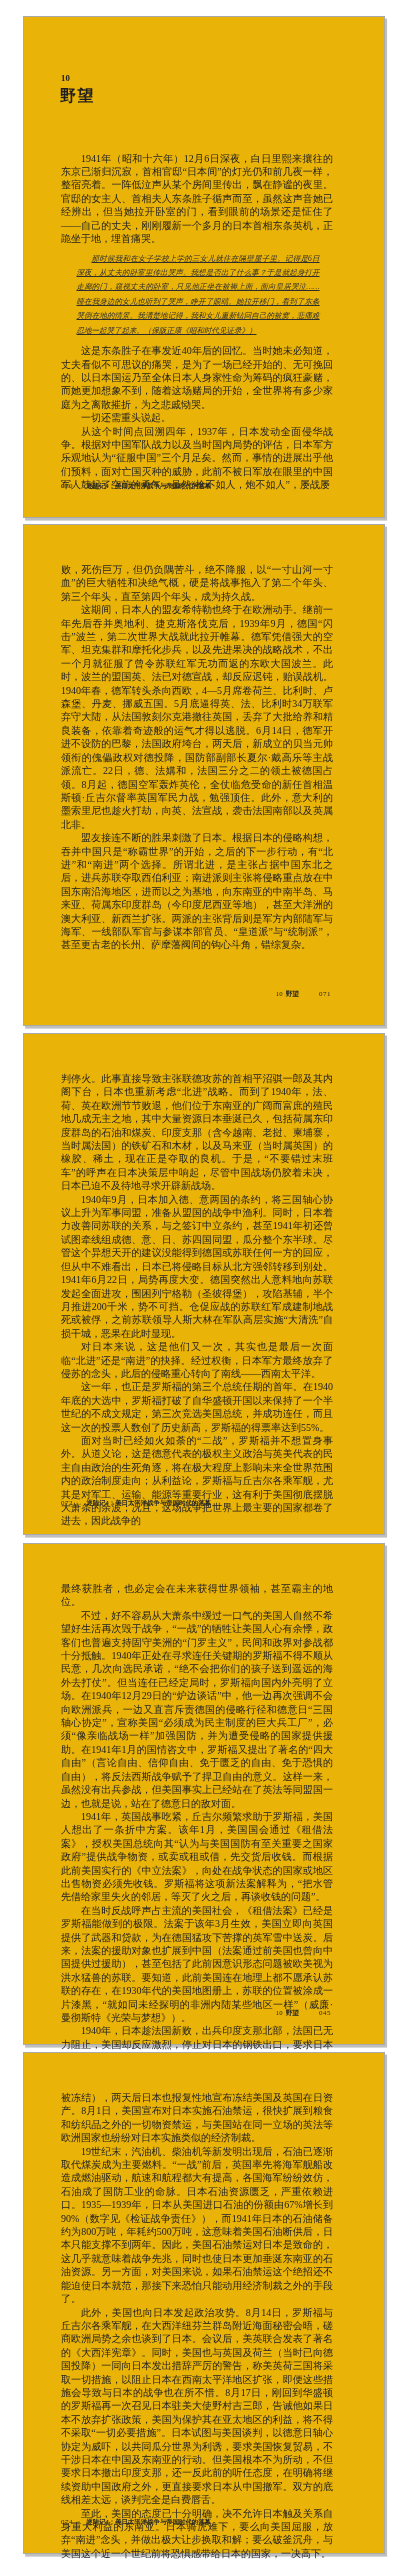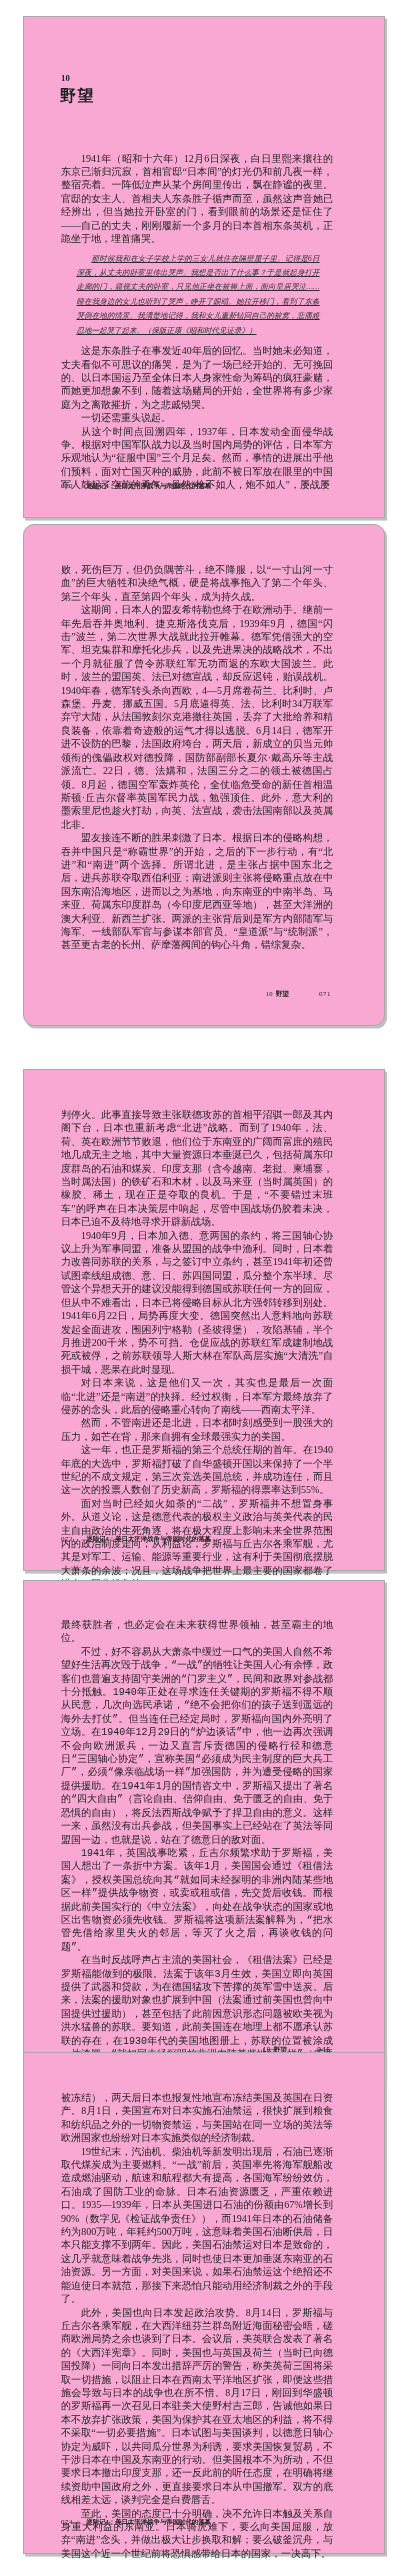--- a/index.html
+++ b/index.html
@@ -3,29 +3,29 @@
 <meta charset="utf-8">
 <style>
   html,body{margin:0;padding:0;}
   body{
     width:407px;height:2606px;position:relative;
     background:#ffffff;
     font-family:"Liberation Serif","DejaVu Serif",serif;
   }
   .page{
     position:absolute;left:23px;width:362px;height:502px;
-    background:#f9a8d4;
+    background:#eab308;
     border:0.5px solid #a9a9a9;
     box-shadow:2.1px 2.6px 0 #bfbfbf;
     box-sizing:border-box;
   }
   .page-1{top:15.5px;}
-  .page-2{top:524px;border-radius:11px;}
-  .page-3{top:1033px;margin-top:36px;}
-  .page-4{top:1580px;font-family:Liberation Mono, monospace;}
+  .page-2{top:524px;}
+  .page-3{top:1033px;}
+  .page-4{top:1543px;}
   .page-5{top:2052px;}
 
   .chapter-number{
     position:absolute;left:37px;top:56px;
     font-size:8.8px;font-weight:bold;color:#1e1e1e;
   }
   .chapter-title{
     position:absolute;left:36px;top:69px;
     font-size:16px;font-weight:bold;color:#1e1e1e;letter-spacing:1.5px;
   }
@@ -51,21 +51,21 @@
   .footer{
     position:absolute;top:465px;font-size:6.7px;color:#262626;
     white-space:nowrap;
   }
   .footer.left{left:37px;}
   .footer.right{right:53px;text-align:right;}
   .footer .page-num{font-size:7px;letter-spacing:0.5px;}
   .footer .book-title{font-weight:bold;font-size:6.4px;margin-left:13.4px;}
   .footer .chap-num{font-size:6.7px;margin-right:3.1px;}
   .footer .chap-title{font-weight:bold;font-size:6.7px;}
-  .footer .page-num.after-gap{margin-left:30px;}
+  .footer .page-num.after-gap{margin-left:20px;}
 </style>
 </head>
 <body>
 
 <div class="page page-1">
   <div class="chapter-number">10</div>
   <div class="chapter-title">野望</div>
   <div class="content first">
       <p class="para ">1941年（昭和十六年）12月6日深夜，白日里熙来攘往的东京已渐归沉寂，首相官邸“日本间”的灯光仍和前几夜一样，整宿亮着。一阵低泣声从某个房间里传出，飘在静谧的夜里。官邸的女主人、首相夫人东条胜子循声而至，虽然这声音她已经辨出，但当她拉开卧室的门，看到眼前的场景还是怔住了——自己的丈夫，刚刚履新一个多月的日本首相东条英机，正跪坐于地，埋首痛哭。</p>
       <p class="para quote">那时候我和在女子学校上学的三女儿就住在隔壁屋子里。记得是6日深夜，从丈夫的卧室里传出哭声。我想是否出了什么事？于是就起身打开走廊的门，窥视丈夫的卧室，只见他正坐在被褥上面，面向皇居哭泣……睡在我身边的女儿也听到了哭声，睁开了眼睛。她拉开移门，看到了东条哭倒在地的情景。我清楚地记得，我和女儿重新钻回自己的被窝，悲痛难忍地一起哭了起来。（保阪正康《昭和时代见证录》）</p>
@@ -87,34 +87,33 @@
   <div class="footer right">
     <span class="chap-num">10</span><span class="chap-title">野望</span><span class="page-num after-gap">071</span>
   </div>
 </div>
 
 <div class="page page-3">
   <div class="content">
       <p class="para cont">判停火。此事直接导致主张联德攻苏的首相平沼骐一郎及其内阁下台，日本也重新考虑“北进”战略。而到了1940年，法、荷、英在欧洲节节败退，他们位于东南亚的广阔而富庶的殖民地几成无主之地，其中大量资源日本垂涎已久，包括荷属东印度群岛的石油和煤炭、印度支那（含今越南、老挝、柬埔寨，当时属法国）的铁矿石和木材，以及马来亚（当时属英国）的橡胶、稀土，现在正是夺取的良机。于是，“不要错过末班车”的呼声在日本决策层中响起，尽管中国战场仍胶着未决，日本已迫不及待地寻求开辟新战场。</p>
       <p class="para ">1940年9月，日本加入德、意两国的条约，将三国轴心协议上升为军事同盟，准备从盟国的战争中渔利。同时，日本着力改善同苏联的关系，与之签订中立条约，甚至1941年初还曾试图牵线组成德、意、日、苏四国同盟，瓜分整个东半球。尽管这个异想天开的建议没能得到德国或苏联任何一方的回应，但从中不难看出，日本已将侵略目标从北方强邻转移到别处。1941年6月22日，局势再度大变。德国突然出人意料地向苏联发起全面进攻，围困列宁格勒（圣彼得堡），攻陷基辅，半个月推进200千米，势不可挡。仓促应战的苏联红军成建制地战死或被俘，之前苏联领导人斯大林在军队高层实施“大清洗”自损干城，恶果在此时显现。</p>
       <p class="para ">对日本来说，这是他们又一次，其实也是最后一次面临“北进”还是“南进”的抉择。经过权衡，日本军方最终放弃了侵苏的念头，此后的侵略重心转向了南线——西南太平洋。</p>
-      <p class="para ">然而，不管南进还是北进，日本都时刻感受到一股强大的压力，如芒在背，那来自拥有全球最强实力的美国。</p>
       <p class="para ">这一年，也正是罗斯福的第三个总统任期的首年。在1940年底的大选中，罗斯福打破了自华盛顿开国以来保持了一个半世纪的不成文规定，第三次竞选美国总统，并成功连任，而且这一次的投票人数创了历史新高，罗斯福的得票率达到55%。</p>
       <p class="para ">面对当时已经如火如荼的“二战”，罗斯福并不想置身事外。从道义论，这是德意代表的极权主义政治与英美代表的民主自由政治的生死角逐，将在极大程度上影响未来全世界范围内的政治制度走向；从利益论，罗斯福与丘吉尔各乘军舰，尤其是对军工、运输、能源等重要行业，这有利于美国彻底摆脱大萧条的余波；况且，这场战争把世界上最主要的国家都卷了进去，因此战争的</p>
     </div>
   <div class="footer left">
     <span class="page-num">072</span><span class="book-title">逐陆记4：美日太平洋战争与帝国时代的落幕</span>
   </div>
 </div>
 
 <div class="page page-4">
   <div class="content">
       <p class="para cont">最终获胜者，也必定会在未来获得世界领袖，甚至霸主的地位。</p>
       <p class="para ">不过，好不容易从大萧条中缓过一口气的美国人自然不希望好生活再次毁于战争，“一战”的牺牲让美国人心有余悸，政客们也普遍支持固守美洲的“门罗主义”，民间和政界对参战都十分抵触。1940年正处在寻求连任关键期的罗斯福不得不顺从民意，几次向选民承诺，“绝不会把你们的孩子送到遥远的海外去打仗”。但当连任已经定局时，罗斯福向国内外亮明了立场。在1940年12月29日的“炉边谈话”中，他一边再次强调不会向欧洲派兵，一边又直言斥责德国的侵略行径和德意日“三国轴心协定”，宣称美国“必须成为民主制度的巨大兵工厂”，必须“像亲临战场一样”加强国防，并为遭受侵略的国家提供援助。在1941年1月的国情咨文中，罗斯福又提出了著名的“四大自由”（言论自由、信仰自由、免于匮乏的自由、免于恐惧的自由），将反法西斯战争赋予了捍卫自由的意义。这样一来，虽然没有出兵参战，但美国事实上已经站在了英法等同盟国一边，也就是说，站在了德意日的敌对面。</p>
-      <p class="para ">1941年，英国战事吃紧，丘吉尔频繁求助于罗斯福，美国人想出了一条折中方案。该年1月，美国国会通过《租借法案》，授权美国总统向其“就如同未经探明的非洲内陆某些地区一样”提供战争物资，或卖或租或借，先交货后收钱。而根据此前美国实行的《中立法案》，向处在战争状态的国家或地区出售物资必须先收钱。罗斯福将这项新法案解释为，“把水管先借给家里失火的邻居，等灭了火之后，再谈收钱的问题”。</p>
+      <p class="para ">1941年，英国战事吃紧，丘吉尔频繁求助于罗斯福，美国人想出了一条折中方案。该年1月，美国国会通过《租借法案》，授权美国总统向其“认为与美国国防有至关重要之国家政府”提供战争物资，或卖或租或借，先交货后收钱。而根据此前美国实行的《中立法案》，向处在战争状态的国家或地区出售物资必须先收钱。罗斯福将这项新法案解释为，“把水管先借给家里失火的邻居，等灭了火之后，再谈收钱的问题”。</p>
       <p class="para ">在当时反战呼声占主流的美国社会，《租借法案》已经是罗斯福能做到的极限。法案于该年3月生效，美国立即向英国提供了武器和贷款，为在德国猛攻下苦撑的英军雪中送炭。后来，法案的援助对象也扩展到中国（法案通过前美国也曾向中国提供过援助），甚至包括了此前因意识形态问题被欧美视为洪水猛兽的苏联。要知道，此前美国连在地理上都不愿承认苏联的存在，在1930年代的美国地图册上，苏联的位置被涂成一片漆黑，“就如同未经探明的非洲内陆某些地区一样”（威廉·曼彻斯特《光荣与梦想》）。</p>
       <p class="para ">1940年，日本趁法国新败，出兵印度支那北部，法国已无力阻止，美国却反应激烈，停止对日本的钢铁出口，要求日本立刻撤军。1941年7月，日本再次突破美国底线，进军法属印度支那南部重镇西贡，同时将舰队驶进金兰湾。7月26日，罗斯福下令冻结了日本在美国的资产（德意在美资产已在一个多月前</p>
     </div>
   <div class="footer right">
     <span class="chap-num">10</span><span class="chap-title">野望</span><span class="page-num after-gap">045</span>
   </div>
 </div>
 
 <div class="page page-5">
   <div class="content">

